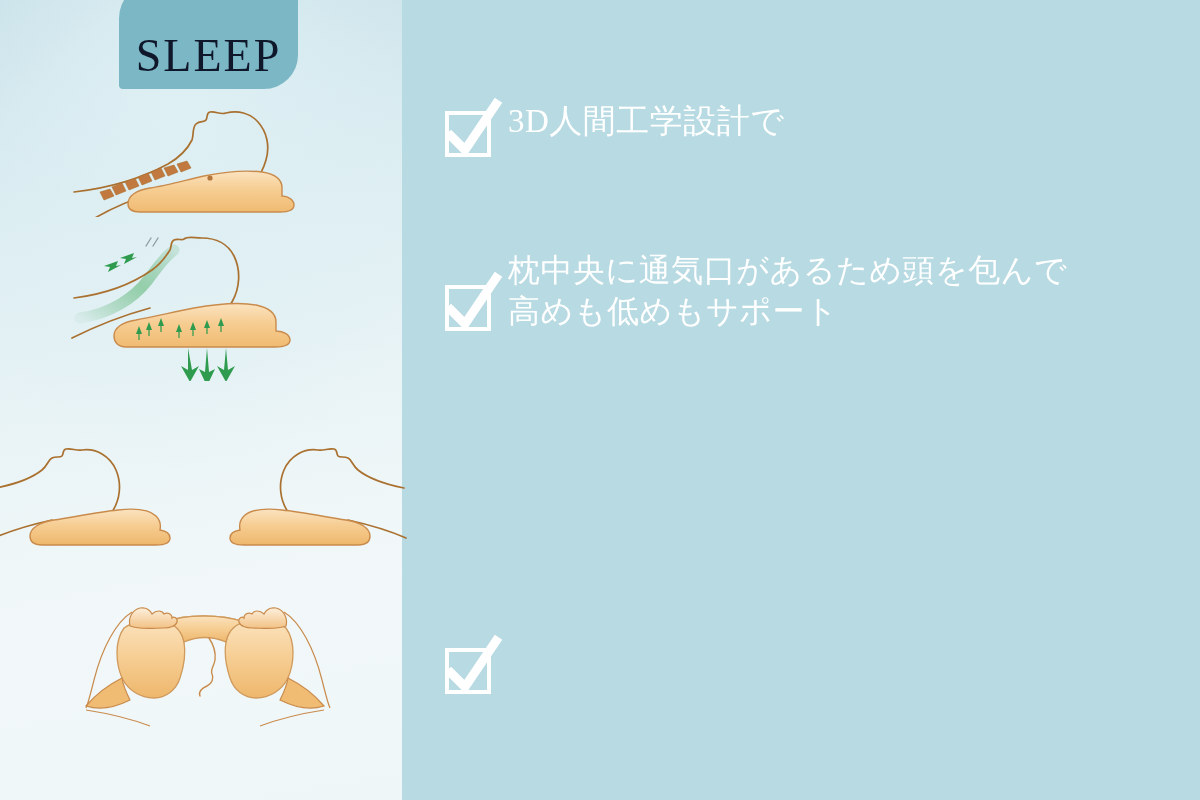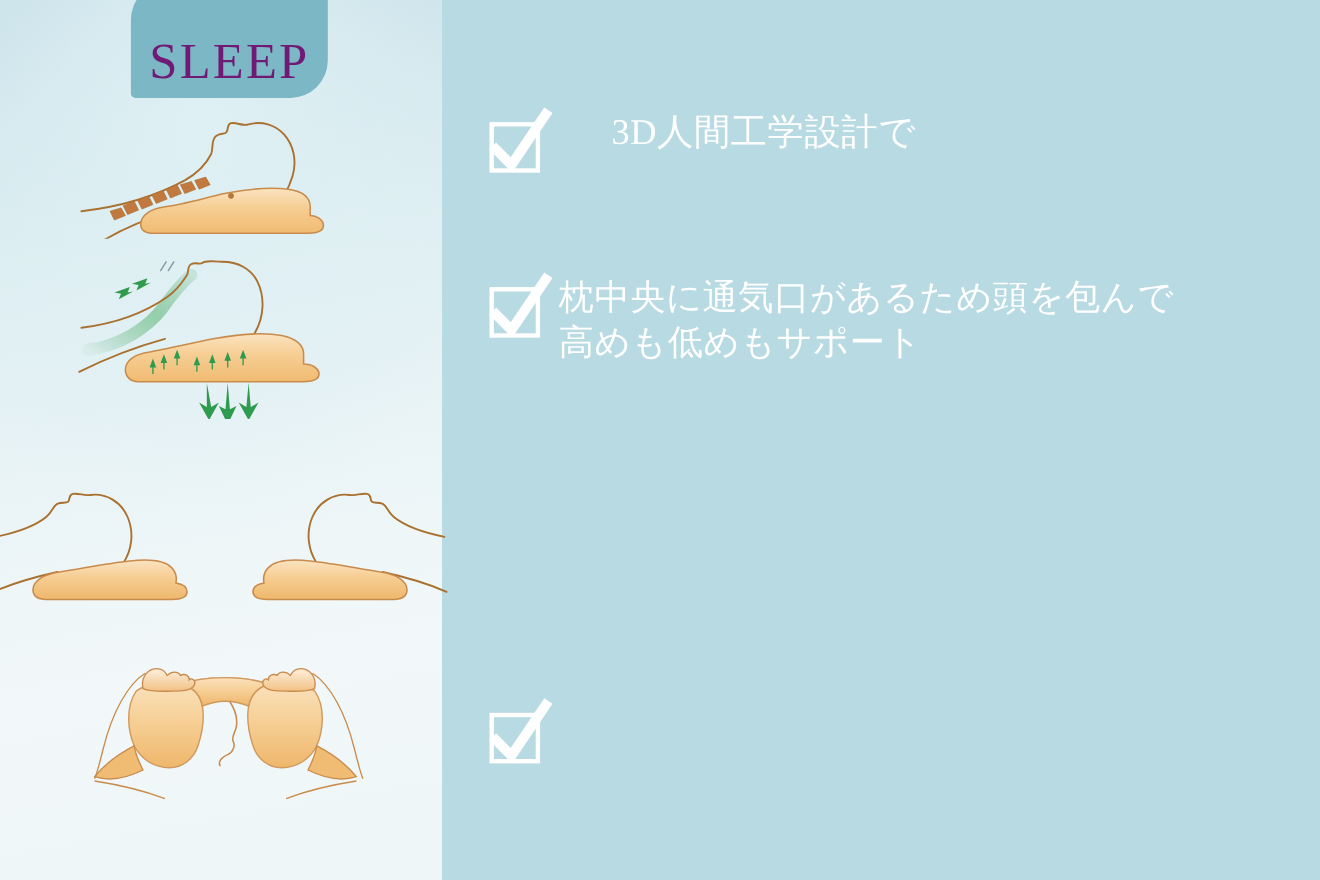--- a/index.html
+++ b/index.html
@@ -52,21 +52,21 @@
     width: 179px;
     height: 105px;
     background: #7cb7c6;
     border-radius: 34px 4px 34px 4px;
     display: flex;
     align-items: flex-end;
     justify-content: center;
     padding-bottom: 10px;
   }
   .badge-text {
-    color: #701a75;
+    color: #0f172a;
     font-family: "Liberation Serif", "DejaVu Serif", serif;
     font-size: 46px;
     letter-spacing: 2px;
     line-height: 1;
     font-weight: 400;
   }
 
   
   .illo {
     position: absolute;
@@ -86,22 +86,22 @@
     width: 798px;
     height: 800px;
   }
 
   .feature {
     position: absolute;
     display: flex;
     align-items: flex-start;
     left: 42px;
   }
-  #feature-0 { top: 100px; gap: 48px; }
-  #feature-1 { top: 250px; }
+  #feature-0 { top: 100px; }
+  #feature-1 { top: 250px; align-items: flex-end; }
   #feature-2 { top: 450px; }
   #feature-3 { top: 637px; }
 
   .checkbox {
     position: relative;
     flex: 0 0 auto;
     width: 52px;
     height: 52px;
     margin-top: 6px;
     margin-right: 12px;

